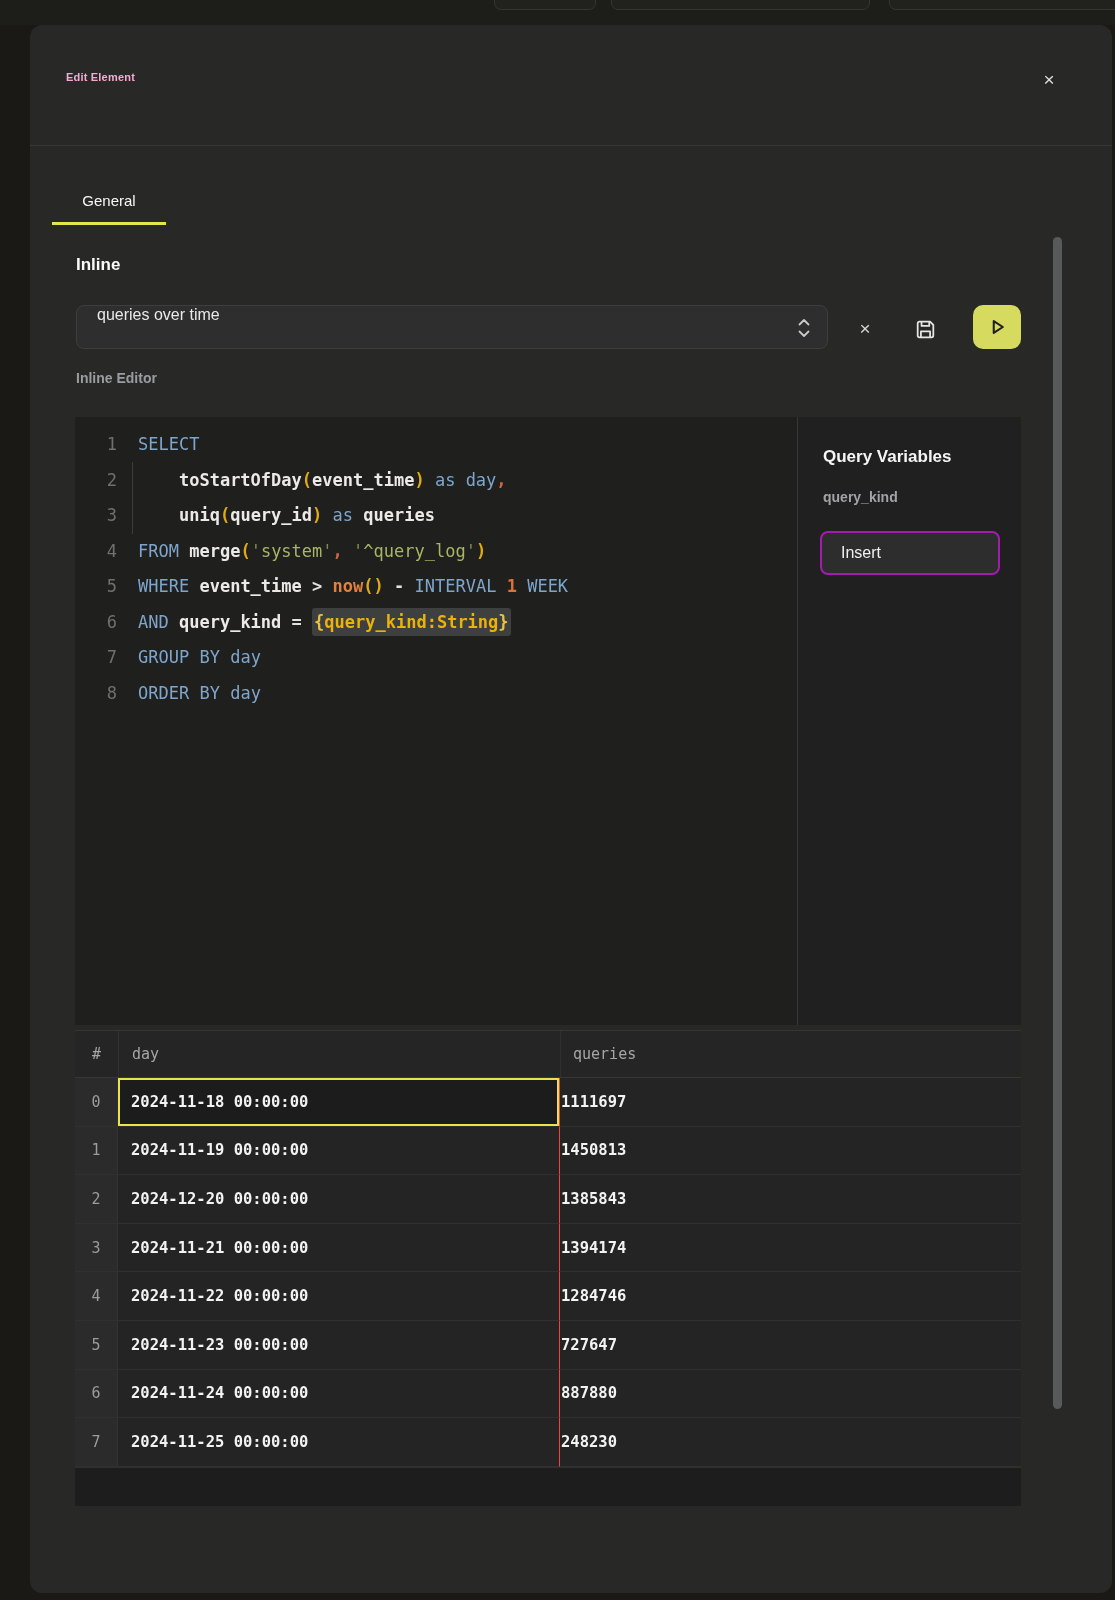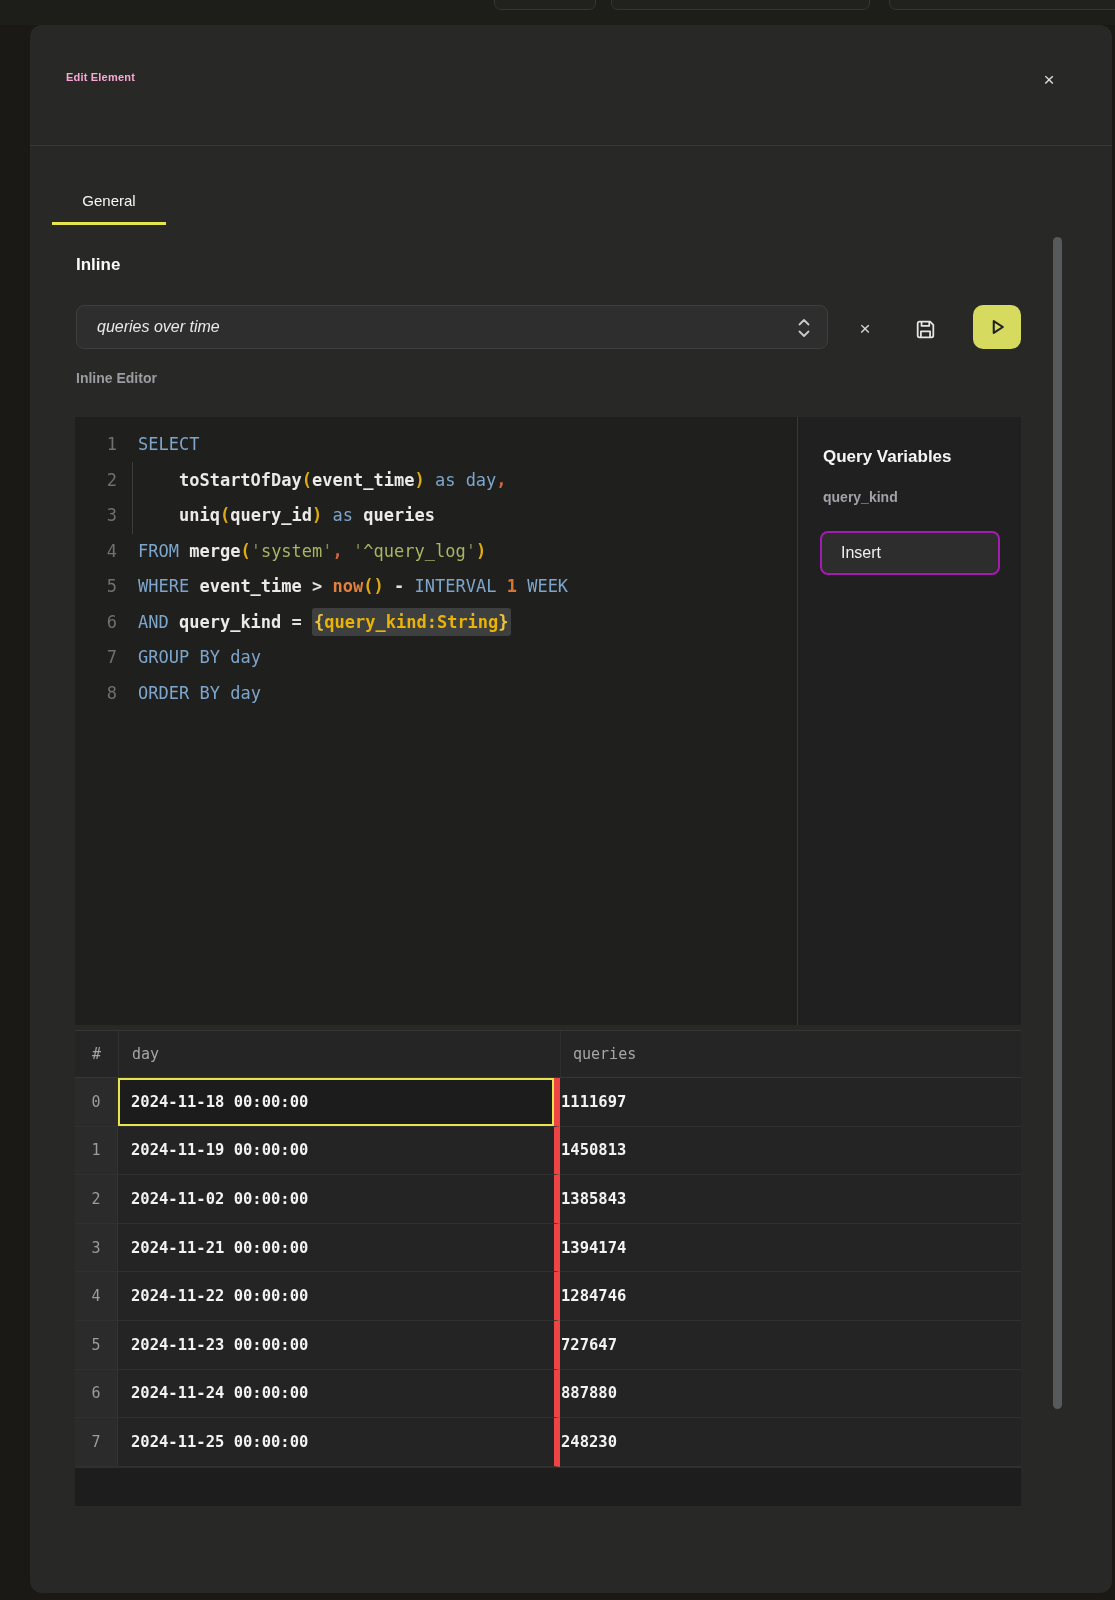--- a/index.html
+++ b/index.html
@@ -13,21 +13,21 @@
   #modal-title{position:absolute;left:36px;top:46px;font-size:11px;font-weight:600;color:#f9a8d4;letter-spacing:.2px;}
   #modal-close{position:absolute;left:1004px;top:40px;width:30px;height:30px;color:#dcdcdc;font-size:19px;
                display:flex;align-items:center;justify-content:center;cursor:pointer;}
   #header-divider{position:absolute;left:0;top:120px;width:100%;height:1px;background:#38383a;}
   
   #tab-general{position:absolute;left:22px;top:154px;width:114px;height:43px;display:flex;align-items:center;justify-content:center;
                color:#f7f7f7;font-size:15px;border-bottom:3px solid #e7e44e;cursor:pointer;}
   
   #query-heading{position:absolute;left:46px;top:230px;font-size:17px;font-weight:700;color:#fafafa;}
   #query-select{position:absolute;left:46px;top:280px;width:752px;height:44px;background:#2e2e2e;border:1px solid #3e3e3e;
-                border-radius:8px;box-sizing:border-box;display:flex;align-items:center;cursor:pointer;font-style:italic;}
+                border-radius:8px;box-sizing:border-box;display:flex;cursor:pointer;}
   #query-select .sel-text{padding-left:20px;font-size:16px;color:#e9e9e9;}
   #query-select .sel-chev{position:absolute;right:16px;top:10px;}
   #clear-btn{position:absolute;left:823px;top:292px;width:24px;height:24px;display:flex;align-items:center;justify-content:center;
              color:#d5d5d5;font-size:19px;cursor:pointer;}
   #save-btn{position:absolute;left:881px;top:290px;width:28px;height:28px;display:flex;align-items:center;justify-content:center;
             color:#e6e6e6;cursor:pointer;}
   #run-btn{position:absolute;left:943px;top:280px;width:48px;height:44px;background:#d6db5f;border-radius:10px;
            display:flex;align-items:center;justify-content:center;cursor:pointer;}
   #inline-editor-label{position:absolute;left:46px;top:345px;font-size:14px;font-weight:600;color:#9b9ca1;}
   
@@ -62,21 +62,21 @@
   
   #results{position:absolute;left:45px;top:1005px;width:946px;font-family:"DejaVu Sans Mono",monospace;}
   #thead{display:flex;height:48px;background:#242524;border-top:1px solid #363635;border-bottom:1px solid #373736;
          box-sizing:border-box;align-items:center;color:#a6a6a6;font-size:15px;}
   .th-idx{width:43px;text-align:center;border-right:1px solid #323232;align-self:stretch;display:flex;align-items:center;justify-content:center;}
   .th-day{width:442px;padding-left:13px;box-sizing:border-box;border-right:1px solid #2e2f2e;align-self:stretch;display:flex;align-items:center;}
   .th-q{flex:1;padding-left:12px;box-sizing:border-box;align-self:stretch;display:flex;align-items:center;}
   .trow{display:flex;height:48.6px;box-sizing:border-box;}
   .tcell{box-sizing:border-box;display:flex;align-items:center;border-bottom:1px solid #2f302f;}
   .tcell.gutter{width:43px;justify-content:center;background:#2a2b2a;color:#9c9c9c;font-size:15px;border-right:1px solid #323232;}
-  .tcell.day{width:442px;padding-left:13px;background:#232423;color:#f3f3f3;font-size:15.5px;font-weight:700;border-right:6px solid #ef4444;}
+  .tcell.day{width:442px;padding-left:13px;background:#232423;color:#f3f3f3;font-size:15.5px;font-weight:700;border-right:1px solid #ef4444;}
   .tcell.queries{flex:1;padding-left:1px;background:#232423;color:#f3f3f3;font-size:15.5px;font-weight:700;}
   .tcell.day.selected{background:#1b1c1b;box-shadow:inset 0 0 0 2px #e7e44e;}
   #tfoot{height:38px;background:#1c1d1c;border-top:1px solid #2f2f2e;}
   
   #scroll-thumb{position:absolute;left:1023px;top:212px;width:9px;height:1172px;background:#58595a;border-radius:5px;cursor:pointer;}
   svg{display:block;}
 </style>
 </head>
 <body>
 
@@ -165,21 +165,21 @@
             <div class="tcell day selected">2024-11-18 00:00:00</div>
             <div class="tcell queries">1111697</div>
           </div>
           <div class="trow">
             <div class="tcell gutter">1</div>
             <div class="tcell day">2024-11-19 00:00:00</div>
             <div class="tcell queries">1450813</div>
           </div>
           <div class="trow">
             <div class="tcell gutter">2</div>
-            <div class="tcell day">2024-11-02 00:00:00</div>
+            <div class="tcell day">2024-12-20 00:00:00</div>
             <div class="tcell queries">1385843</div>
           </div>
           <div class="trow">
             <div class="tcell gutter">3</div>
             <div class="tcell day">2024-11-21 00:00:00</div>
             <div class="tcell queries">1394174</div>
           </div>
           <div class="trow">
             <div class="tcell gutter">4</div>
             <div class="tcell day">2024-11-22 00:00:00</div>

